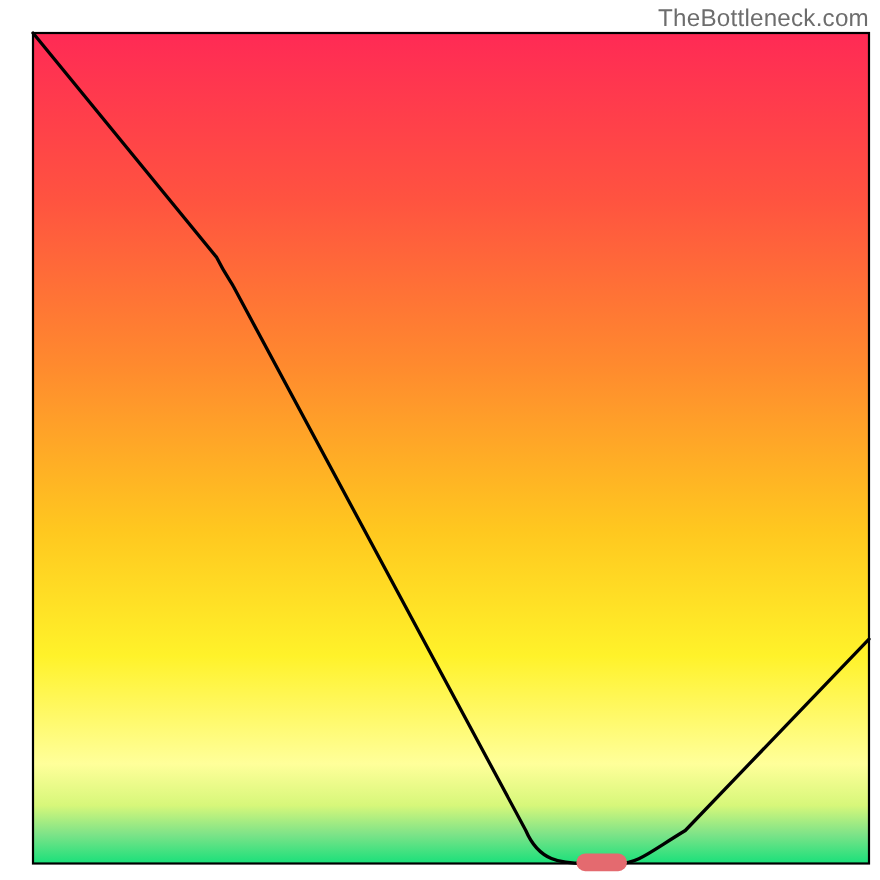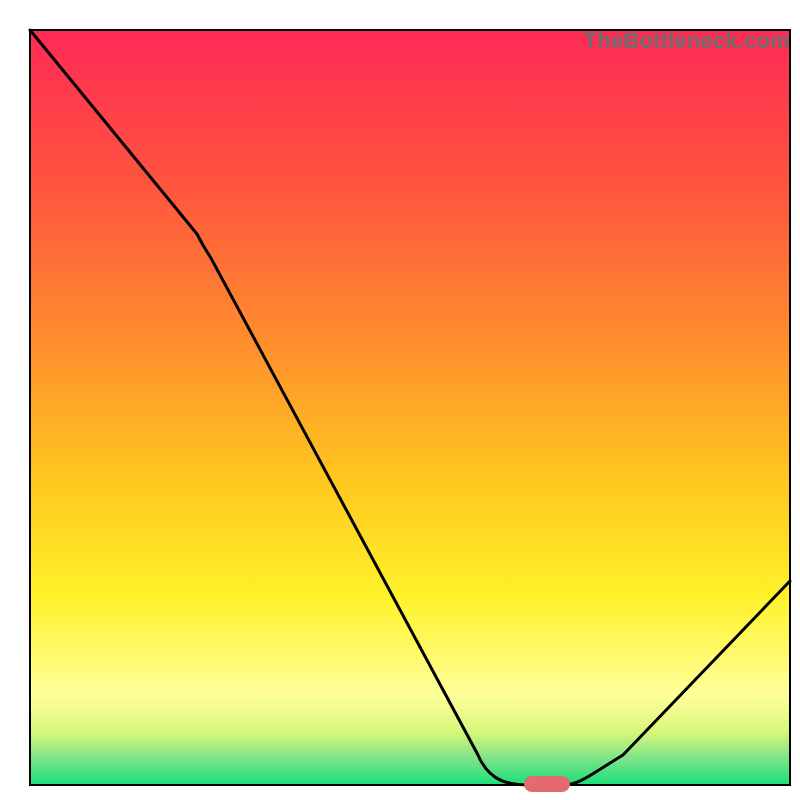--- a/index.html
+++ b/index.html
@@ -16,24 +16,23 @@
     height: 800px;
   }
   svg {
     display: block;
   }
   .watermark {
     position: absolute;
     top: 4px;
     right: 10px;
     font-size: 22px;
-    font-weight: 700;
+    font-weight: 400;
     color: #6d6d6d;
     letter-spacing: 0.2px;
-    margin-top: 24px;
   }
 </style>
 </head>
 <body>
 
 <div class="chart-container">
   <div class="watermark">TheBottleneck.com</div>
 
   <svg width="800" height="800" viewBox="0 0 800 800">
 

